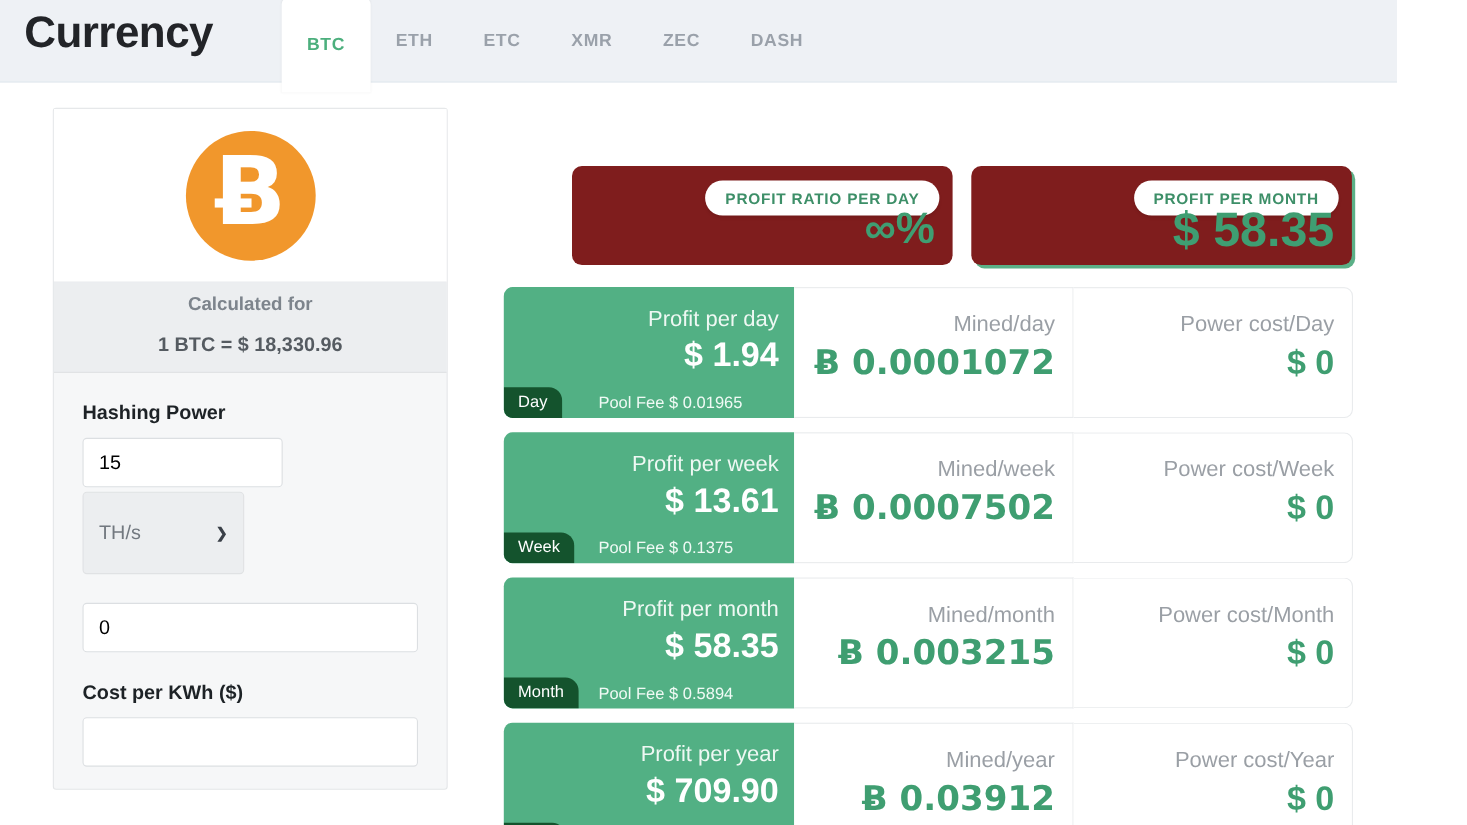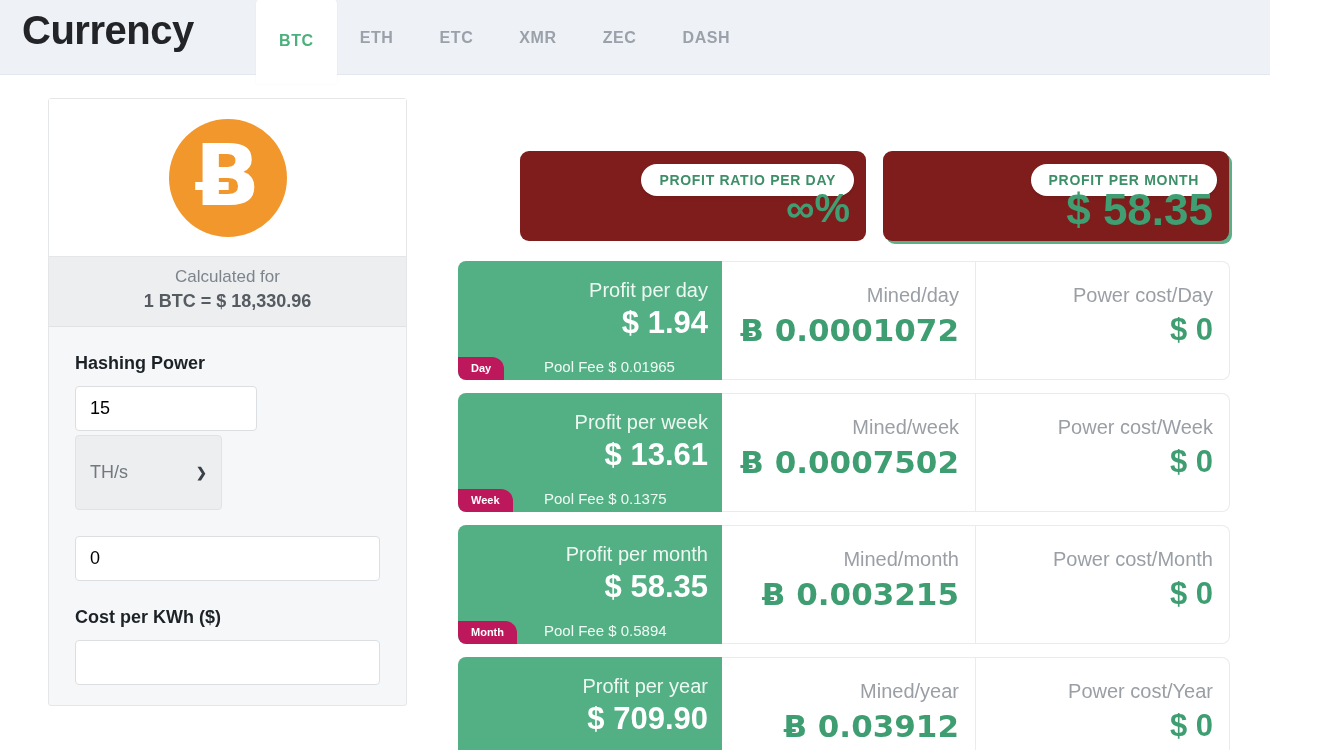--- a/index.html
+++ b/index.html
@@ -73,22 +73,22 @@
     font-weight: bold;
     font-family: "DejaVu Sans", sans-serif;
     padding-bottom: 6px;
   }
   #calc-box {
     background: #eceef0;
     border-bottom: 1px solid #e0e2e4;
     padding: 10px 0 14px;
     text-align: center;
   }
-  #calc-label { font-size: 17px; color: #7d848c; display: block; }
-  #calc-rate { font-size: 18px; font-weight: bold; color: #555b61; display: block; margin-top: 4px; }
+  #calc-label { font-size: 17px; color: #7d848c; display: block; font-weight: bold; }
+  #calc-rate { font-size: 18px; font-weight: bold; color: #555b61; display: block; margin-top: 16px; }
   #form-area { padding: 26px 26px 20px; }
   .field-label {
     font-size: 18px; font-weight: bold; color: #1d2226;
     margin-bottom: 12px; display: block;
   }
   .text-input {
     display: block;
     font-size: 18px; color: #000000;
     background: #ffffff;
     border: 1px solid #dcdfe2;
@@ -168,23 +168,23 @@
     position: absolute; right: 14px; top: 18px;
     font-size: 20px; color: #eef8f3;
   }
   .cell-green .c-value {
     position: absolute; right: 14px; top: 44px;
     font-size: 31px; font-weight: bold; color: #ffffff;
     white-space: nowrap;
   }
   .period-tab {
     position: absolute; left: 0; bottom: 0;
-    background: #be185d;
+    background: #14532d;
     color: #ffffff;
-    font-size: 11px; font-weight: bold;
+    font-size: 15px; font-weight: normal;
     padding: 5px 13px 6px;
     border-radius: 0 12px 0 8px;
   }
   .pool-fee {
     position: absolute; left: 86px; bottom: 5px;
     font-size: 15px; color: #f0faf5;
     white-space: nowrap;
   }
   .cell-white {
     flex: 1;

